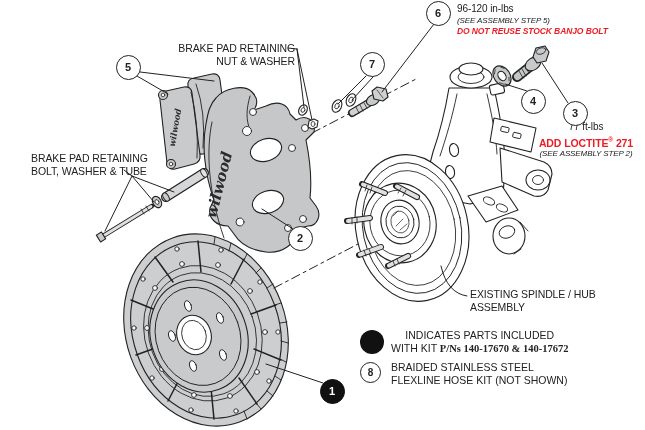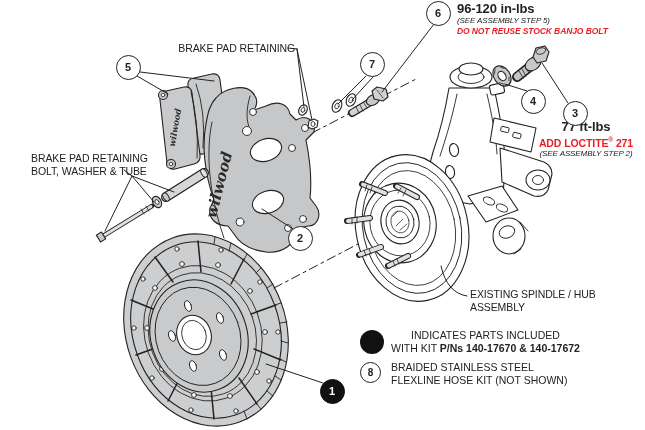--- a/index.html
+++ b/index.html
@@ -2,34 +2,34 @@
 <html><head>
 <meta charset="utf-8">
 <style>
   html,body{margin:0;padding:0;background:#fff;}
   .stage{position:relative;width:645px;height:430px;background:#fff;overflow:hidden;
          font-family:"Liberation Sans",sans-serif;color:#222;}
   .stage svg{position:absolute;left:0;top:0;}
   .lbl{position:absolute;font-size:10.5px;line-height:12.5px;color:#222;letter-spacing:-.1px;white-space:nowrap;}
   .lbl.right{text-align:right;}
   .lbl.center{text-align:center;}
-  .torque{font-size:13px;font-weight:bold;line-height:14px;}
+  .torque{font-size:10px;font-weight:normal;line-height:14px;}
   .sub{font-size:10.5px;line-height:13px;}
   .step{font-size:8px;font-style:italic;font-weight:normal;line-height:10px;}
   .warn{font-size:8.5px;font-style:italic;font-weight:bold;color:#ed1c24;line-height:11px;text-align:right;}
   .loctite{font-size:10.5px;font-weight:bold;color:#ed1c24;line-height:12px;}
   .loctite sup{font-size:6.5px;}
   .callout{position:absolute;width:25px;height:25px;border:1.3px solid #222;border-radius:50%;
            background:#fff;box-sizing:border-box;font-size:11px;font-weight:bold;color:#222;
            display:flex;align-items:center;justify-content:center;}
   .callout.filled{background:#111;color:#fff;border-color:#111;}
   .callout.small{width:21px;height:21px;font-size:10px;}
   .dot{position:absolute;width:24px;height:24px;border-radius:50%;background:#111;}
   .legend-text{position:absolute;font-size:10.5px;line-height:13px;color:#222;white-space:nowrap;}
-  .legend-text b{font-weight:bold;}
+  .legend-text b{font-weight:bold;font-family:Liberation Serif, serif;}
 </style>
 </head>
 <body>
 
 <div class="stage">
 
 <svg width="645" height="430" viewBox="0 0 645 430">
   <g stroke="#222" stroke-width="1.1" fill="none" stroke-linejoin="round" stroke-linecap="round">
 
     <g>
@@ -319,20 +319,21 @@
 </svg>
 
 <div class="lbl" style="left:457px;top:2px;">
   <div class="torque">96-120 in-lbs</div>
   <div class="step">(SEE ASSEMBLY STEP 5)</div>
   <div class="warn">DO NOT REUSE STOCK BANJO BOLT</div>
 </div>
 
 <div class="lbl right" style="right:350px;top:42px;">
   <div>BRAKE PAD RETAINING</div>
+  <div>NUT &amp; WASHER</div>
 </div>
 
 <div class="lbl center" style="left:520px;top:120px;width:132px;">
   <div class="torque">77 ft-lbs</div>
   <div class="loctite"><span>ADD LOCTITE</span><sup>®</sup><span> 271</span></div>
   <div class="step">(SEE ASSEMBLY STEP 2)</div>
 </div>
 
 <div class="lbl" style="left:31px;top:152px;">
   <div>BRAKE PAD RETAINING</div>

